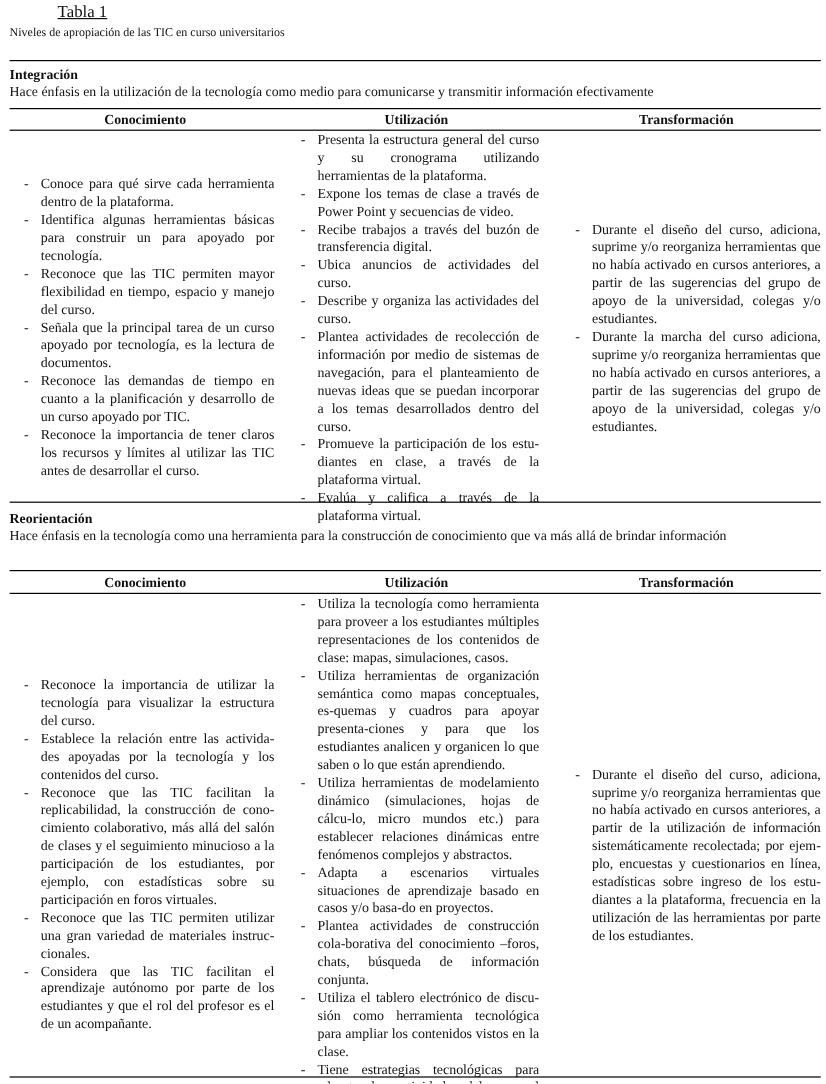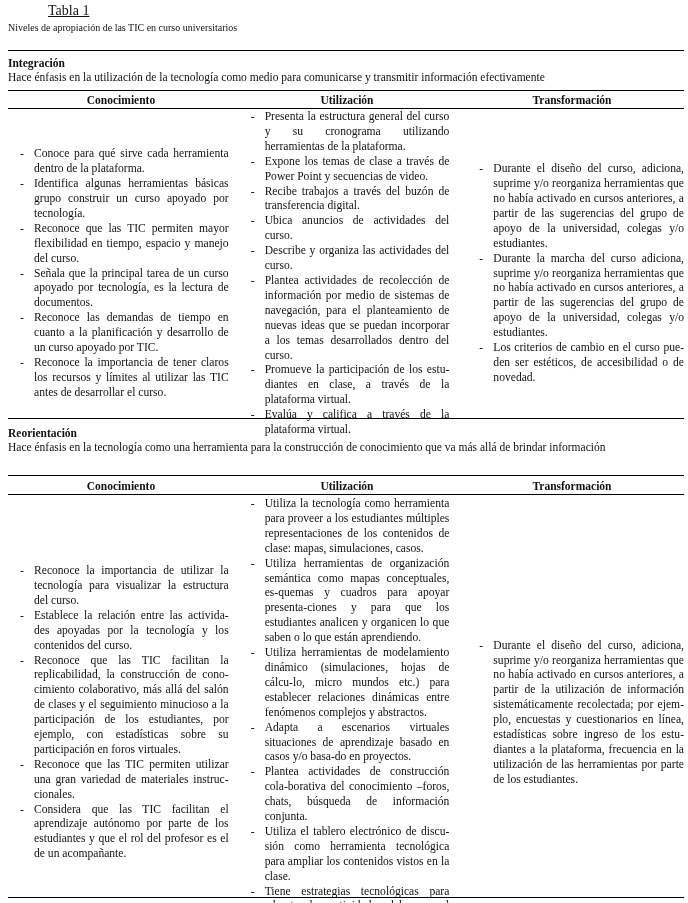--- a/index.html
+++ b/index.html
@@ -49,21 +49,21 @@
   <div class="c1">Conocimiento</div>
   <div class="c2">Utilización</div>
   <div class="c3">Transformación</div>
 </div>
 <div class="rule" style="top:108px;"></div>
 
 <div class="cols" style="top:110px;">
   <div class="col cA">
     <ul>
       <li>Conoce para qué sirve cada herramienta dentro de la plataforma.</li>
-      <li>Identifica algunas herramientas básicas grupo construir un curso apoyado por tecnología.</li>
+      <li>Identifica algunas herramientas básicas para construir un para apoyado por tecnología.</li>
       <li>Reconoce que las TIC permiten mayor flexibilidad en tiempo, espacio y manejo del curso.</li>
       <li>Señala que la principal tarea de un curso apoyado por tecnología, es la lectura de documentos.</li>
       <li>Reconoce las demandas de tiempo en cuanto a la planificación y desarrollo de un curso apoyado por TIC.</li>
       <li>Reconoce la importancia de tener claros los recursos y límites al utilizar las TIC antes de desarrollar el curso.</li>
     </ul>
   </div>
   <div class="col cB">
     <ul>
       <li>Presenta la estructura general del curso y su cronograma utilizando herramientas de la plataforma.</li>
       <li>Expone los temas de clase a través de Power Point y secuencias de video.</li>
@@ -72,21 +72,20 @@
       <li>Describe y organiza las actividades del curso.</li>
       <li>Plantea actividades de recolección de información por medio de sistemas de navegación, para el planteamiento de nuevas ideas que se puedan incorporar a los temas desarrollados dentro del curso.</li>
       <li>Promueve la participación de los estu-diantes en clase, a través de la plataforma virtual.</li>
       <li>Evalúa y califica a través de la plataforma virtual.</li>
     </ul>
   </div>
   <div class="col cC">
     <ul>
       <li>Durante el diseño del curso, adiciona, suprime y/o reorganiza herramientas que no había activado en cursos anteriores, a partir de las sugerencias del grupo de apoyo de la universidad, colegas y/o estudiantes.</li>
       <li>Durante la marcha del curso adiciona, suprime y/o reorganiza herramientas que no había activado en cursos anteriores, a partir de las sugerencias del grupo de apoyo de la universidad, colegas y/o estudiantes.</li>
-      <li>Los criterios de cambio en el curso pue-den ser estéticos, de accesibilidad o de novedad.</li>
     </ul>
   </div>
 </div>
 
 <div class="rule" style="top:418px;"></div>
 <div class="sec-head" style="top:426px;">
   <div class="sec-title">Reorientación</div>
   <div>Hace énfasis en la tecnología como una herramienta para la construcción de conocimiento que va más allá de brindar información</div>
 </div>
 <div class="rule" style="top:475px;"></div>

